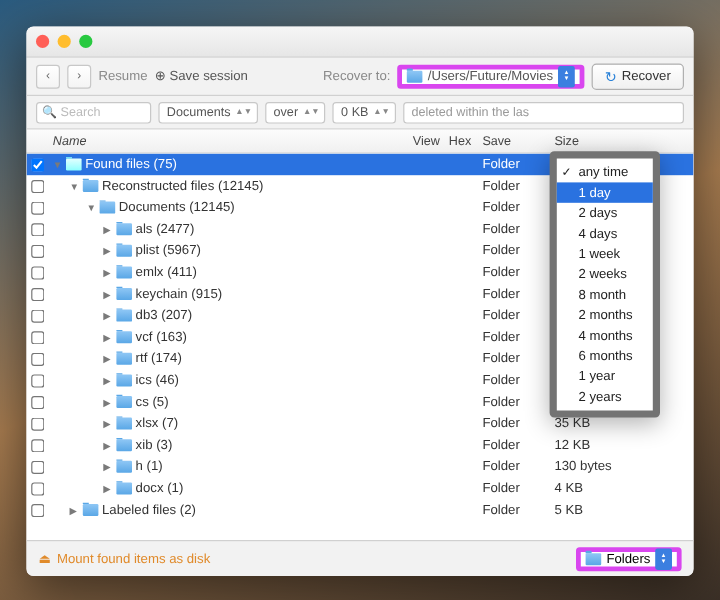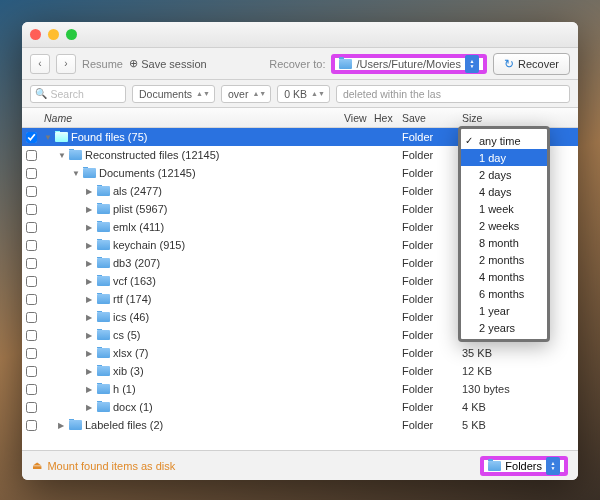--- a/index.html
+++ b/index.html
@@ -45,21 +45,21 @@
 .row .hx { width: 28px; }
 .row .dt { width: 36px; }
 .row.sel { background: #2a72e0; color: #fff; }
 .row.sel .folder-ic { filter: brightness(1.6); }
 .tri { display: inline-block; width: 8px; font-size: 8px; color: #7a7a7a; }
 .folder-ic { width: 13px; height: 10px; background: linear-gradient(#8fc7f5,#5aa7e6); border-radius: 1px; display: inline-block; position: relative; }
 .folder-ic::before { content: ""; position: absolute; left: 0; top: -2px; width: 5px; height: 2px; background: #5aa7e6; border-radius: 1px 1px 0 0; }
 .footer { height: 30px; border-top: 1px solid #d0d0d0; background: #f2f2f2; display: flex; align-items: center; padding: 0 10px; gap: 8px; font-size: 11px; }
 .mount-link { color: #e08a2a; cursor: pointer; display: flex; align-items: center; gap: 5px; }
 .footer .spacer { flex: 1; }
-.dropdown { position: absolute; right: 28px; top: 104px; width: 92px; background: #fff; border: 3px solid #737373; border-radius: 4px; box-shadow: 0 5px 20px rgba(0,0,0,.3); padding: 3px 0; font-size: 11px; z-index: 10; }
+.dropdown { position: absolute; right: 28px; top: 104px; width: 92px; background: #fff; border: 6px solid #737373; border-radius: 4px; box-shadow: 0 5px 20px rgba(0,0,0,.3); padding: 3px 0; font-size: 11px; z-index: 10; }
 .dropdown .opt { height: 17px; display: flex; align-items: center; padding: 0 8px 0 18px; position: relative; cursor: pointer; color: #222; }
 .dropdown .opt.sel { background: #2a72e0; color: #fff; text-align: right; }
 .dropdown .opt.check::before { content: "✓"; position: absolute; left: 4px; font-size: 10px; }
 .ind-1 { padding-left: 4px; }
 .ind-2 { padding-left: 18px; }
 .ind-3 { padding-left: 32px; }
 .ind-4 { padding-left: 46px; }
 </style>
 </head>
 <body>

